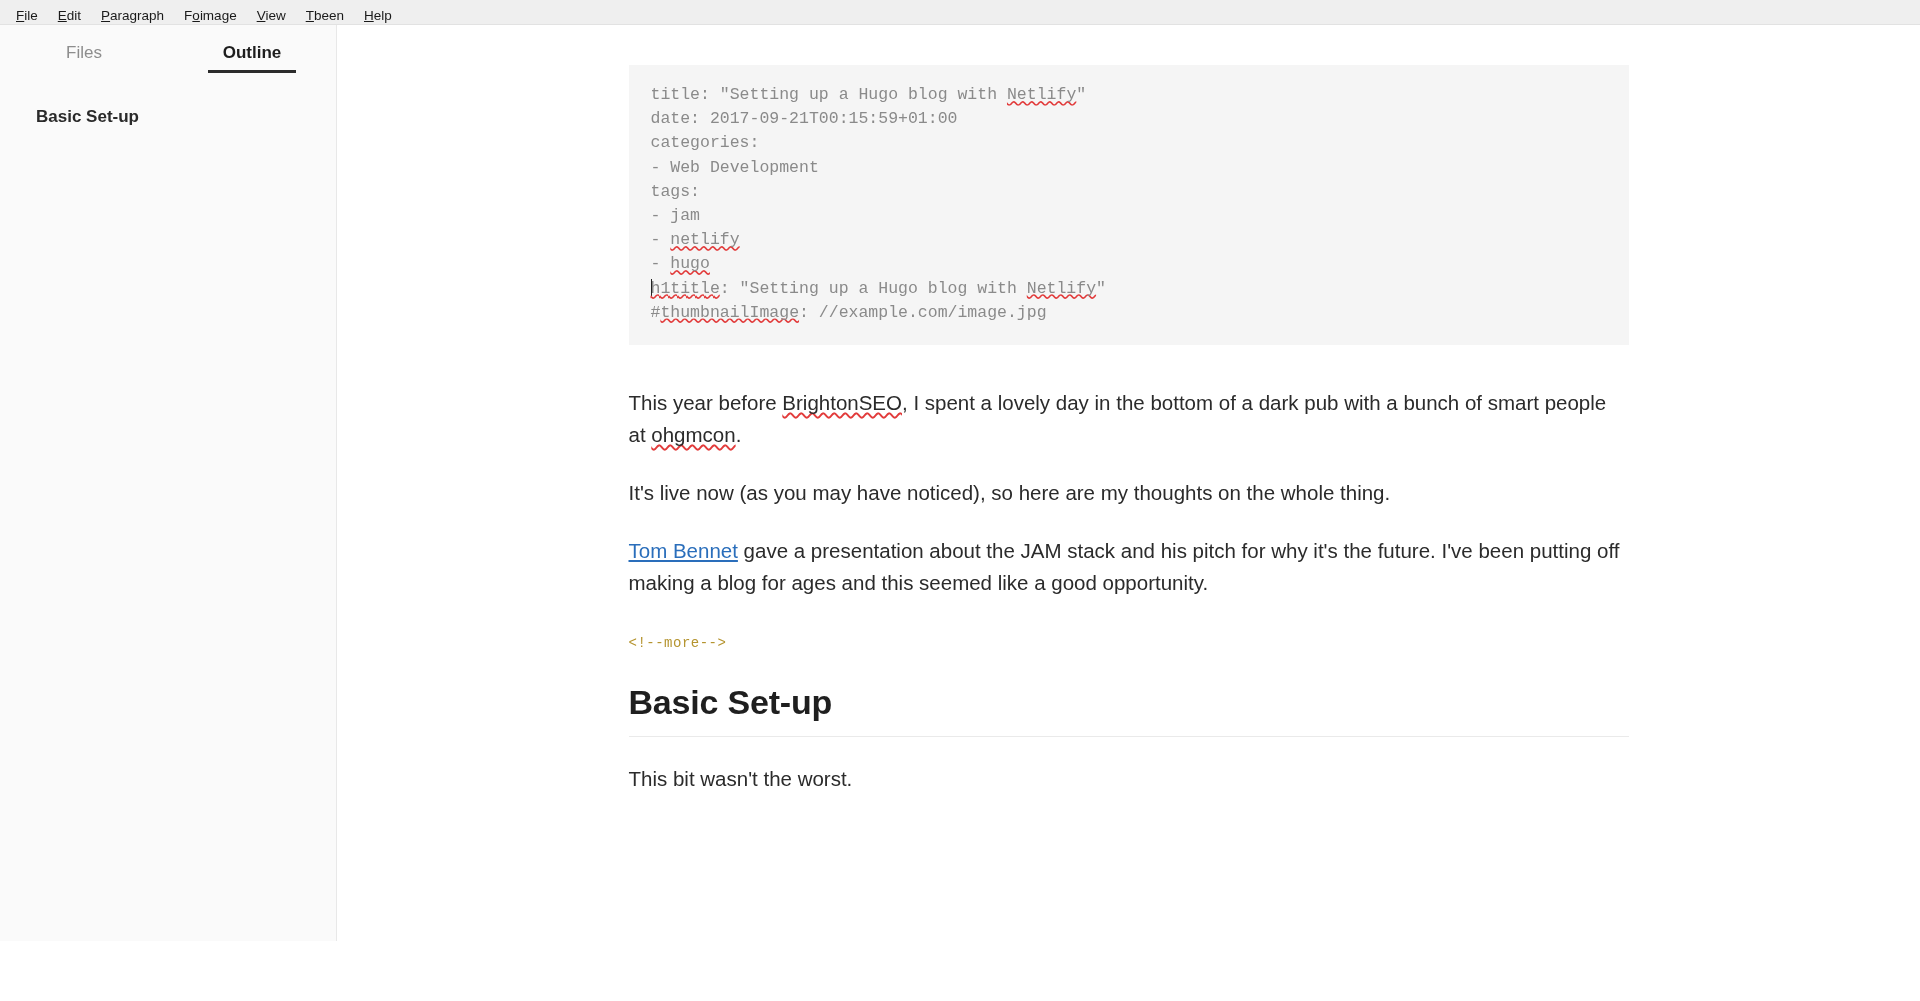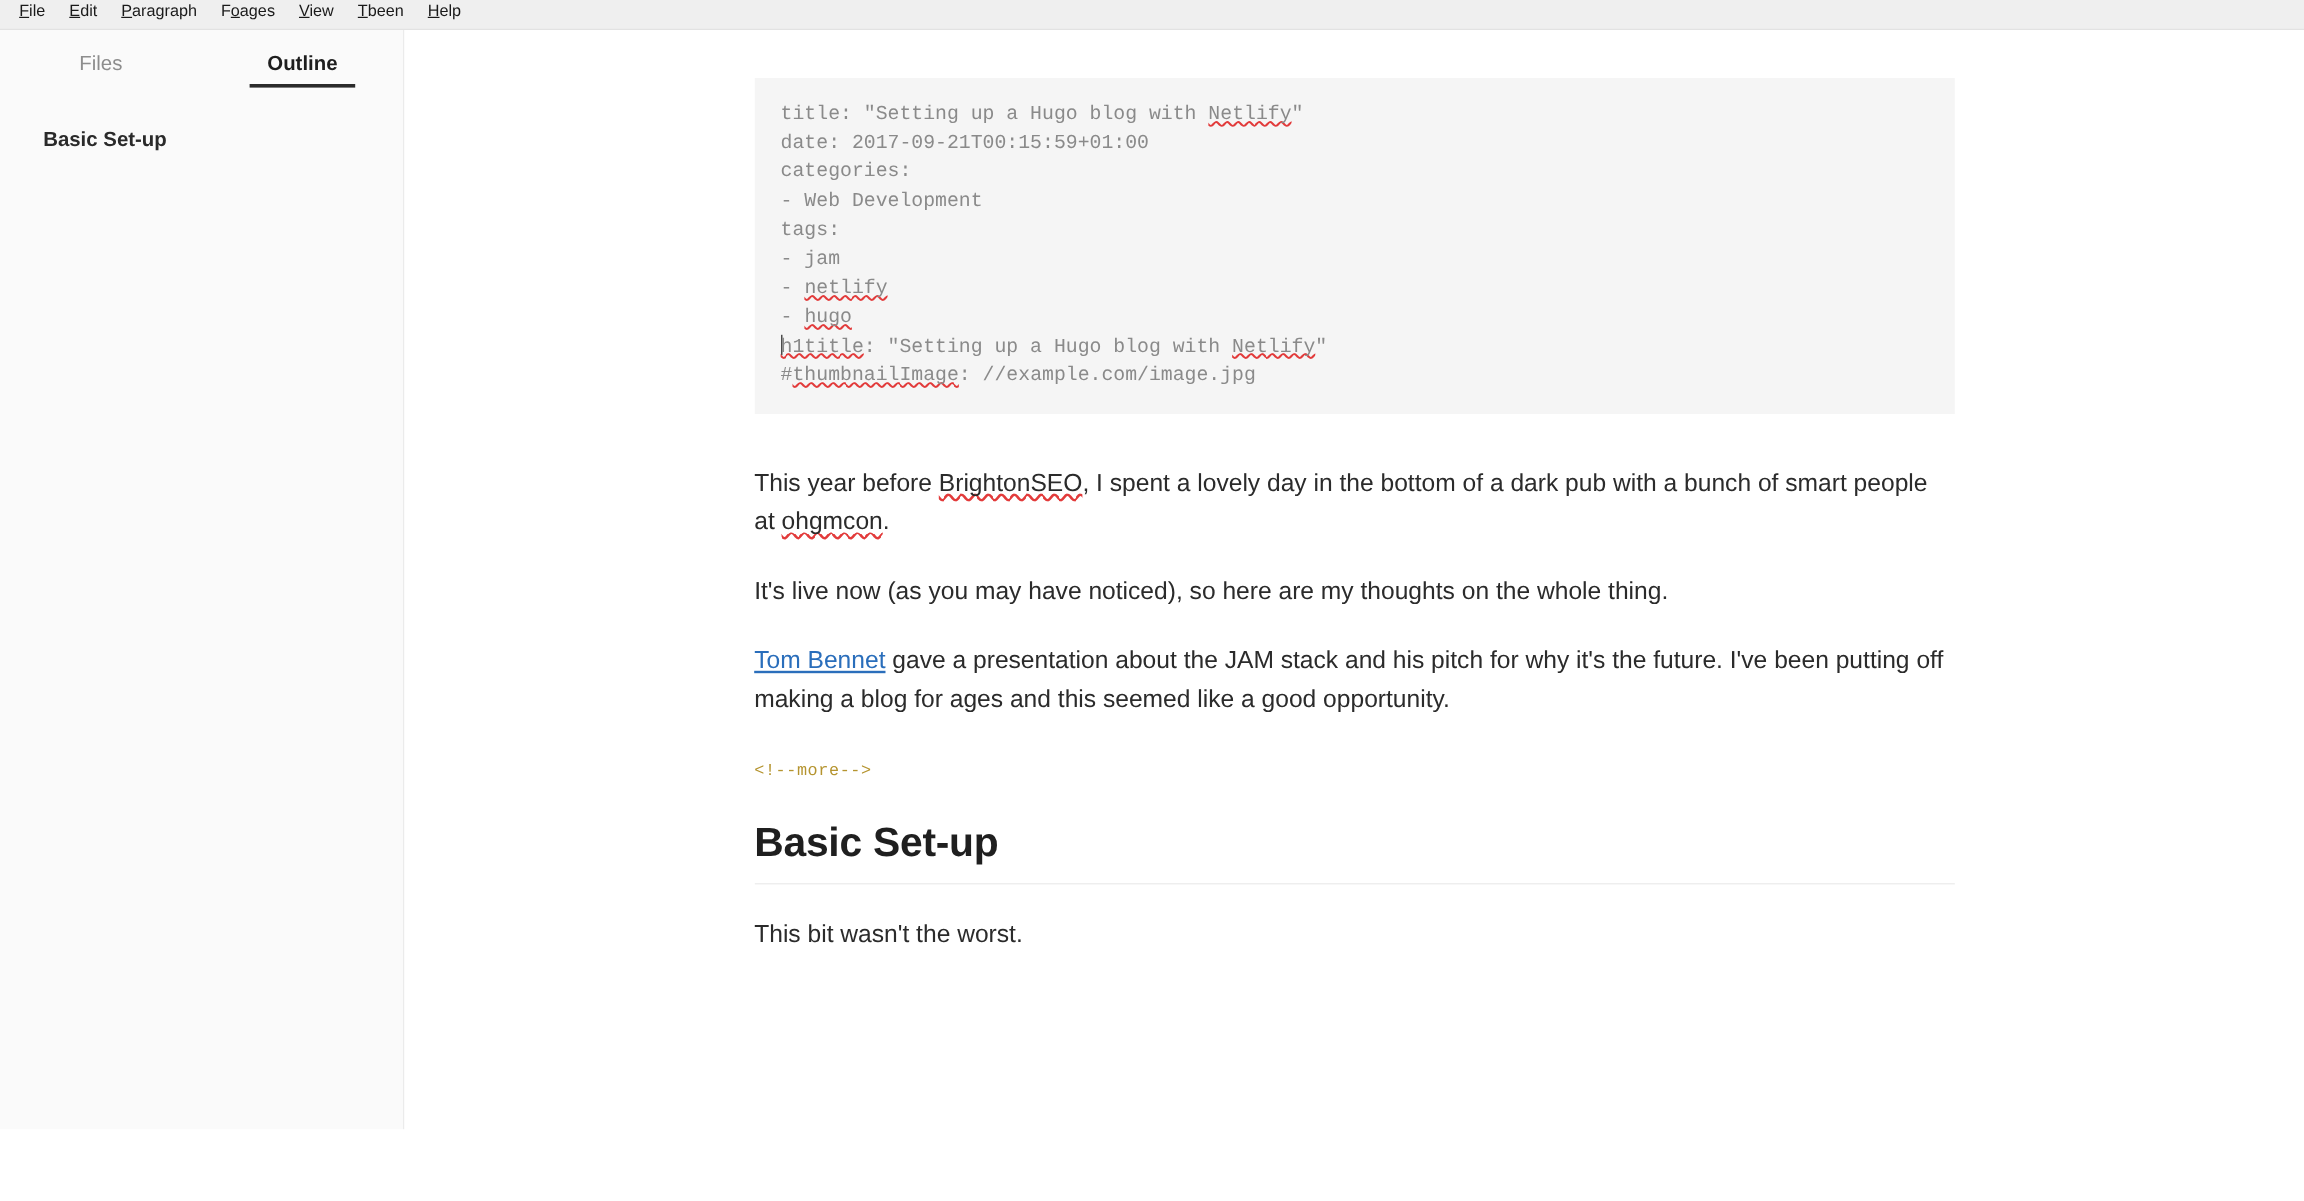--- a/index.html
+++ b/index.html
@@ -8,21 +8,21 @@
     background: #ffffff;
     font-family: "Liberation Sans", sans-serif;
     overflow: hidden;
   }
 
   
   .menubar {
     height: 25px;
     background: #efefef;
     display: flex;
-    align-items: flex-start;
+    align-items: flex-end;
     padding-left: 6px;
     border-bottom: 1px solid #e2e2e2;
   }
   .menu-item {
     font-size: 13.5px;
     color: #1a1a1a;
     padding: 2px 10px;
     line-height: 1;
     white-space: nowrap;
     cursor: default;
@@ -152,21 +152,21 @@
     letter-spacing: -0.2px;
   }
 </style>
 </head>
 <body>
 
 <div class="menubar">
   <div class="menu-item"><span class="ak">F</span><span>ile</span></div>
   <div class="menu-item"><span class="ak">E</span><span>dit</span></div>
   <div class="menu-item"><span class="ak">P</span><span>aragraph</span></div>
-  <div class="menu-item"><span>F</span><span class="ak">o</span><span>ages</span></div>
+  <div class="menu-item"><span>F</span><span class="ak">o</span><span>image</span></div>
   <div class="menu-item"><span class="ak">V</span><span>iew</span></div>
   <div class="menu-item"><span class="ak">T</span><span>been</span></div>
   <div class="menu-item"><span class="ak">H</span><span>elp</span></div>
 </div>
 
 <div class="app">
 
   <div class="sidebar">
     <div class="sidebar-tabs">
       <div class="tab">Files</div>

